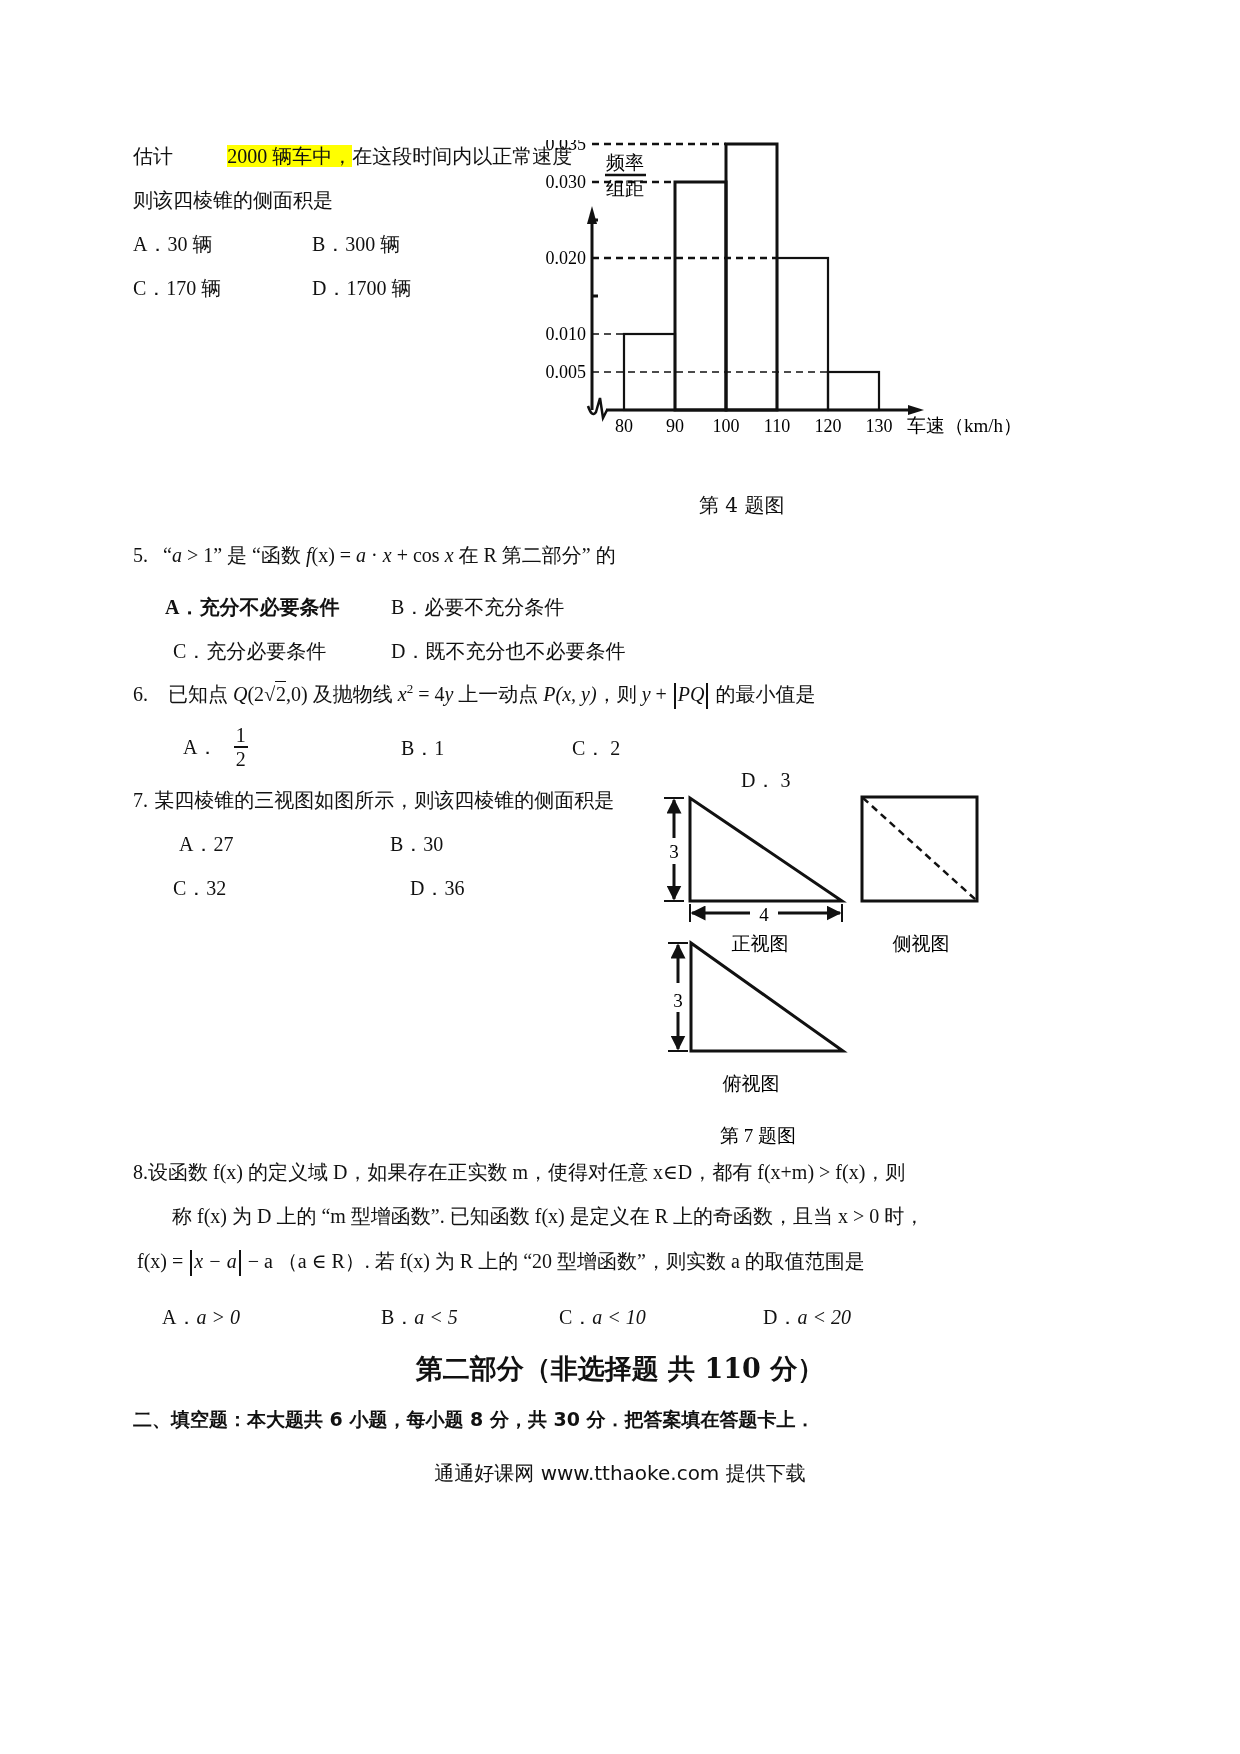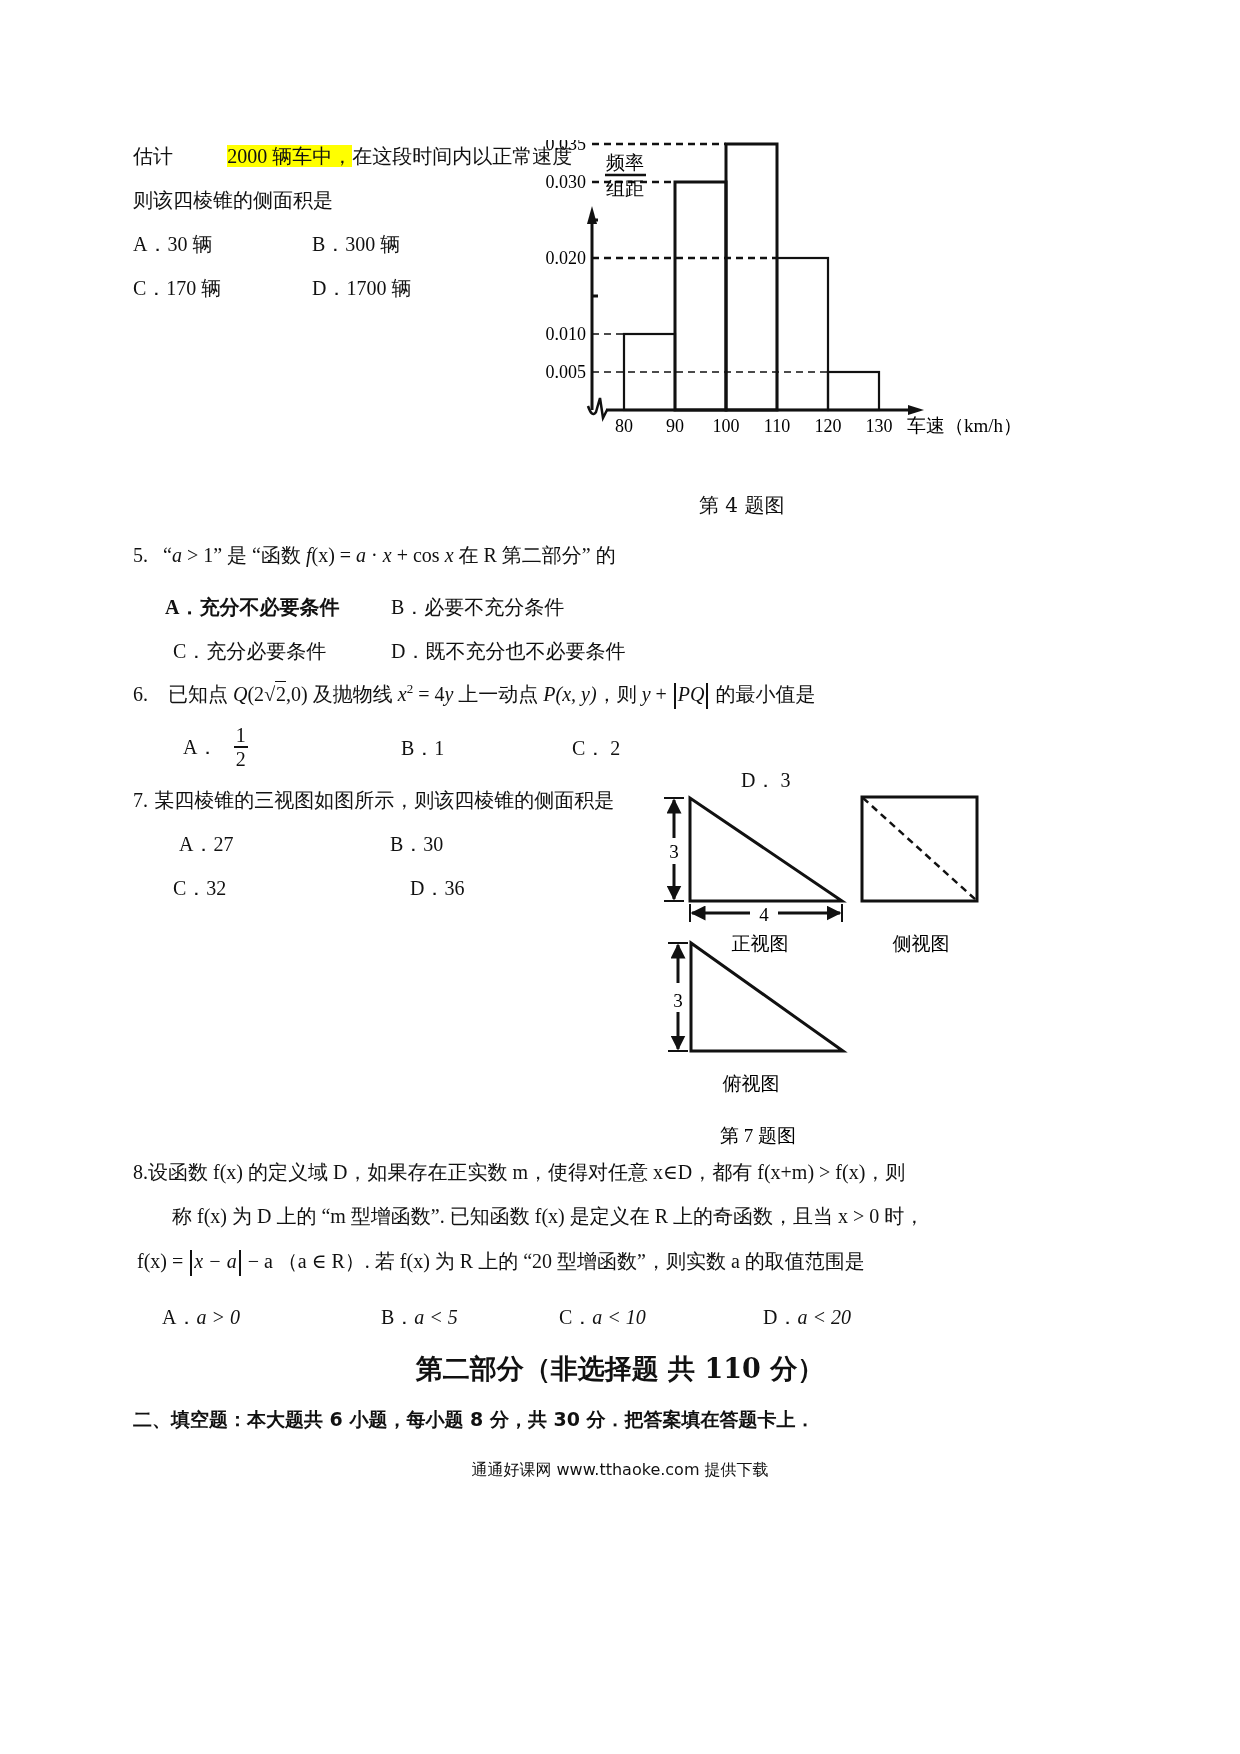--- a/index.html
+++ b/index.html
@@ -14,21 +14,21 @@
     .rm { font-family: "Liberation Serif", "DejaVu Serif", serif; }
     .b { font-weight: bold; }
     .hl { background: #ffff00; margin-left: 48px; }
     .opt-letter { font-family: "Liberation Serif", serif; }
     .frac { display: inline-block; vertical-align: middle; text-align: center; font-family: "Liberation Serif", serif; font-size: 20px; line-height: 22px; }
     .frac .num { display: block; border-bottom: 2px solid #111; padding: 0 2px; }
     .frac .den { display: block; }
     .abs-bar { display: inline-block; width: 2px; height: 26px; background: #111; vertical-align: middle; margin: 0 2px; }
     .sqrt { display: inline-block; border-top: 1.5px solid #111; padding-left: 1px; }
     .sec-title { font-size: 27px; font-weight: bold; font-family: "DejaVu Serif", serif; }
-    .footer { font-size: 16px; font-family: "DejaVu Sans", sans-serif; }
+    .footer { font-size: 20px; font-family: "DejaVu Sans", sans-serif; }
     svg text { font-family: "Liberation Serif", "DejaVu Serif", serif; }
   </style>
 </head>
 <body>
 
 <div class="abs t" style="left:133px; top:144px;">
   <span>估计 </span><span class="hl rm">2000 辆车中，</span><span>在这段时间内以正常速度</span>
 </div>
 <div class="abs t" style="left:133px; top:188px;">则该四棱锥的侧面积是</div>
 

